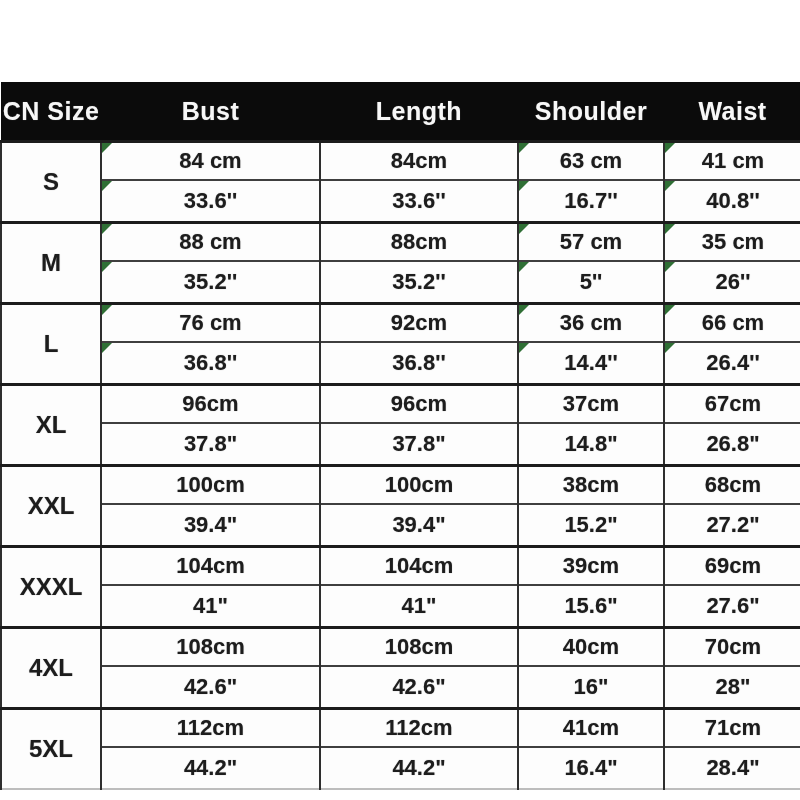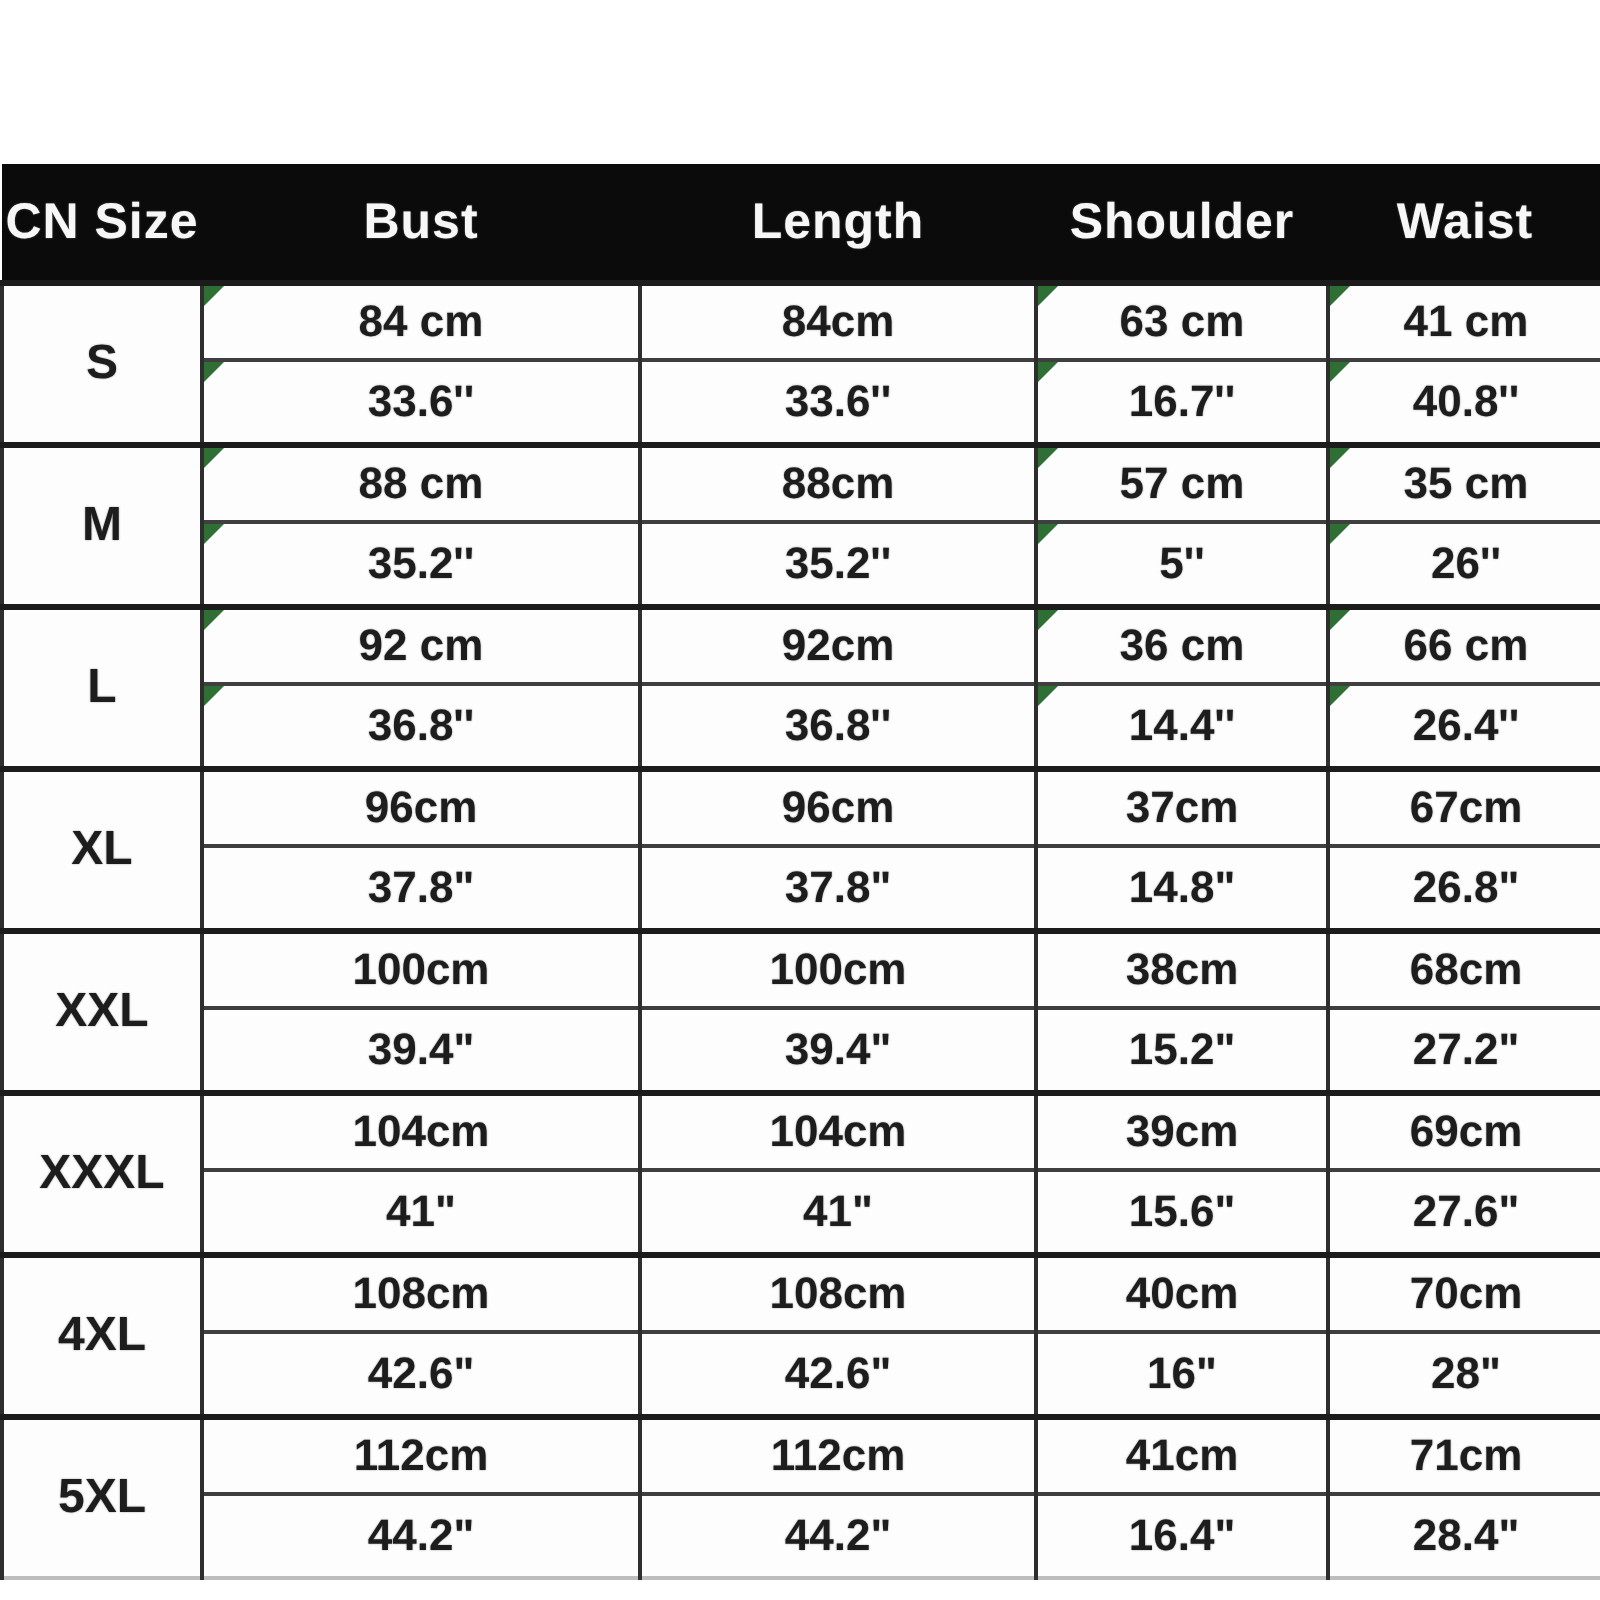--- a/index.html
+++ b/index.html
@@ -119,21 +119,21 @@
             <td class="value-cell"><span class="flag"></span><span>35 cm</span></td>
           </tr>
           <tr class="row-inch">
             <td class="value-cell"><span class="flag"></span><span>35.2''</span></td>
             <td class="value-cell"><span>35.2''</span></td>
             <td class="value-cell"><span class="flag"></span><span>5''</span></td>
             <td class="value-cell"><span class="flag"></span><span>26''</span></td>
           </tr>
           <tr class="row-cm">
             <td rowspan="2" class="size-label">L</td>
-            <td class="value-cell"><span class="flag"></span><span>92 cm</span></td>
+            <td class="value-cell"><span class="flag"></span><span>76 cm</span></td>
             <td class="value-cell"><span>92cm</span></td>
             <td class="value-cell"><span class="flag"></span><span>36 cm</span></td>
             <td class="value-cell"><span class="flag"></span><span>66 cm</span></td>
           </tr>
           <tr class="row-inch">
             <td class="value-cell"><span class="flag"></span><span>36.8''</span></td>
             <td class="value-cell"><span>36.8''</span></td>
             <td class="value-cell"><span class="flag"></span><span>14.4''</span></td>
             <td class="value-cell"><span class="flag"></span><span>26.4''</span></td>
           </tr>

